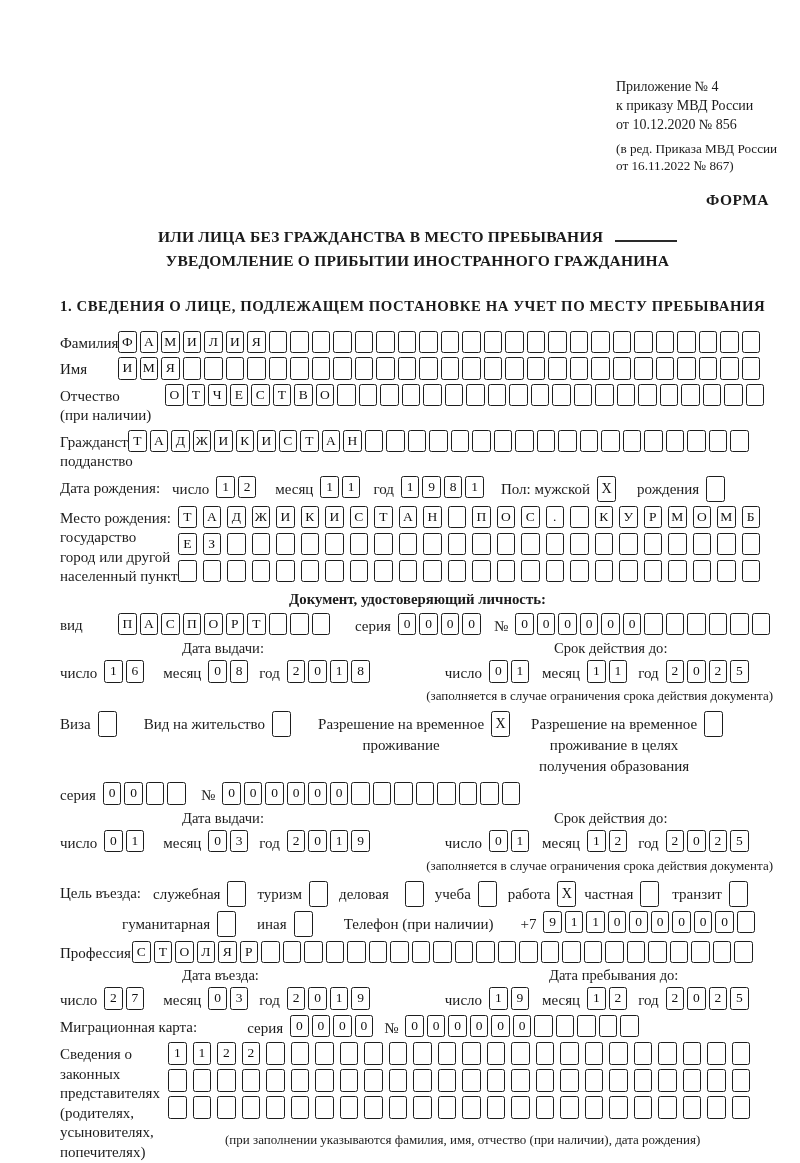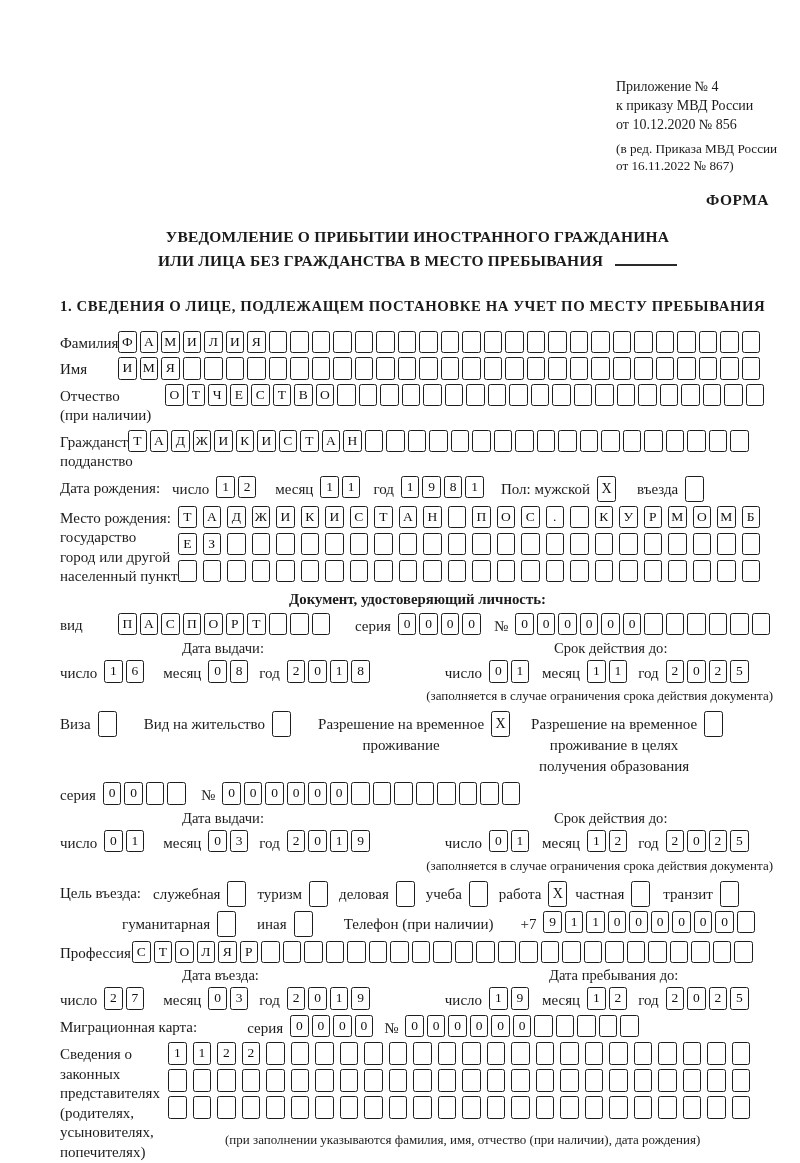--- a/index.html
+++ b/index.html
@@ -53,22 +53,22 @@
     <div>от 10.12.2020 № 856</div>
     <div class="app-note">
       <div>(в ред. Приказа МВД России</div>
       <div>от 16.11.2022 № 867)</div>
     </div>
   </div>
 
   <div class="form-label">ФОРМА</div>
 
   <div class="title">
+    <div><span>ИЛИ ЛИЦА БЕЗ ГРАЖДАНСТВА В МЕСТО ПРЕБЫВАНИЯ</span><span class="tunder"></span></div>
     <div>УВЕДОМЛЕНИЕ О ПРИБЫТИИ ИНОСТРАННОГО ГРАЖДАНИНА</div>
-    <div><span>ИЛИ ЛИЦА БЕЗ ГРАЖДАНСТВА В МЕСТО ПРЕБЫВАНИЯ</span><span class="tunder"></span></div>
   </div>
 
   <div class="section1">1. СВЕДЕНИЯ О ЛИЦЕ, ПОДЛЕЖАЩЕМ ПОСТАНОВКЕ НА УЧЕТ ПО МЕСТУ ПРЕБЫВАНИЯ</div>
 
   <div class="frow">
     <span class="rlabel w58">Фамилия</span>
     <span class="boxes">
         <span class="cb">Ф</span>
         <span class="cb">А</span>
         <span class="cb">М</span>
@@ -239,21 +239,21 @@
             <span class="cb">1</span>
           </span>
         </span>
         <span class="seg" style="margin-left: 14px;">
           <span class="seg-label">Пол: мужской</span>
           <span class="boxes">
             <span class="cb ck">X</span>
           </span>
         </span>
         <span class="seg" style="margin-left: 18px;">
-          <span class="seg-label">въезда</span>
+          <span class="seg-label">рождения</span>
           <span class="boxes">
             <span class="cb ck"></span>
           </span>
         </span>
       </span>
   </div>
 
   <div class="frow">
     <span class="rlabel w118">
         <div>Место рождения:</div>
@@ -583,21 +583,21 @@
           <span class="boxes">
             <span class="cb ck"></span>
           </span>
         </span>
         <span class="seg" style="margin-left: 8px;">
           <span class="seg-label">туризм</span>
           <span class="boxes">
             <span class="cb ck"></span>
           </span>
         </span>
-        <span class="seg" style="margin-left: 8px;">
+        <span class="seg" style="margin-left: 8px; gap: 9px;">
           <span class="seg-label">деловая</span>
           <span class="boxes">
             <span class="cb ck"></span>
           </span>
         </span>
         <span class="seg" style="margin-left: 8px;">
           <span class="seg-label">учеба</span>
           <span class="boxes">
             <span class="cb ck"></span>
           </span>

